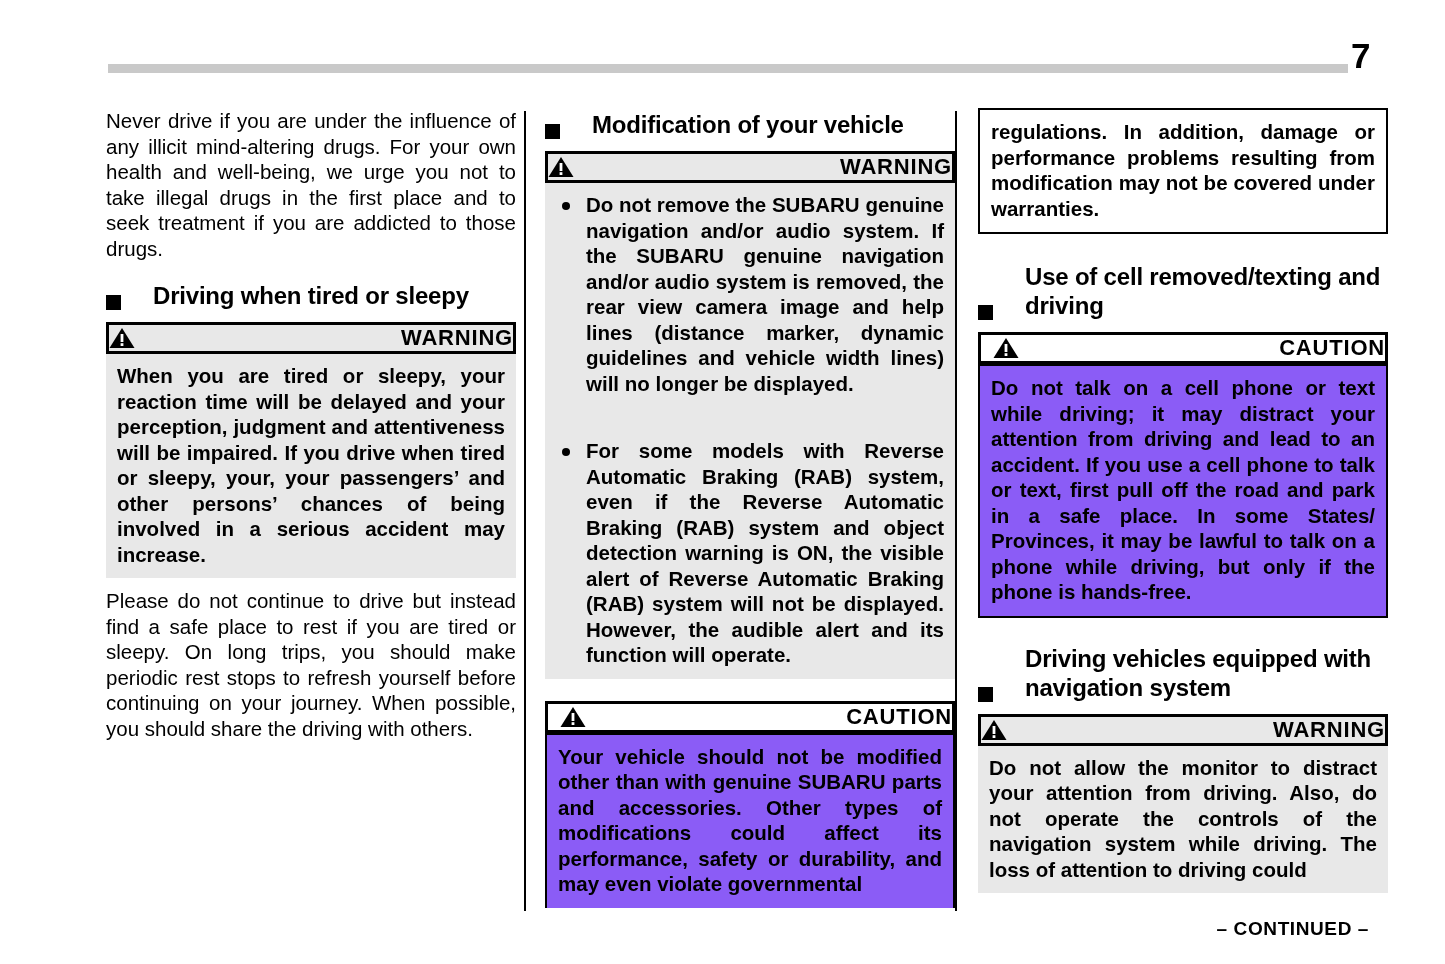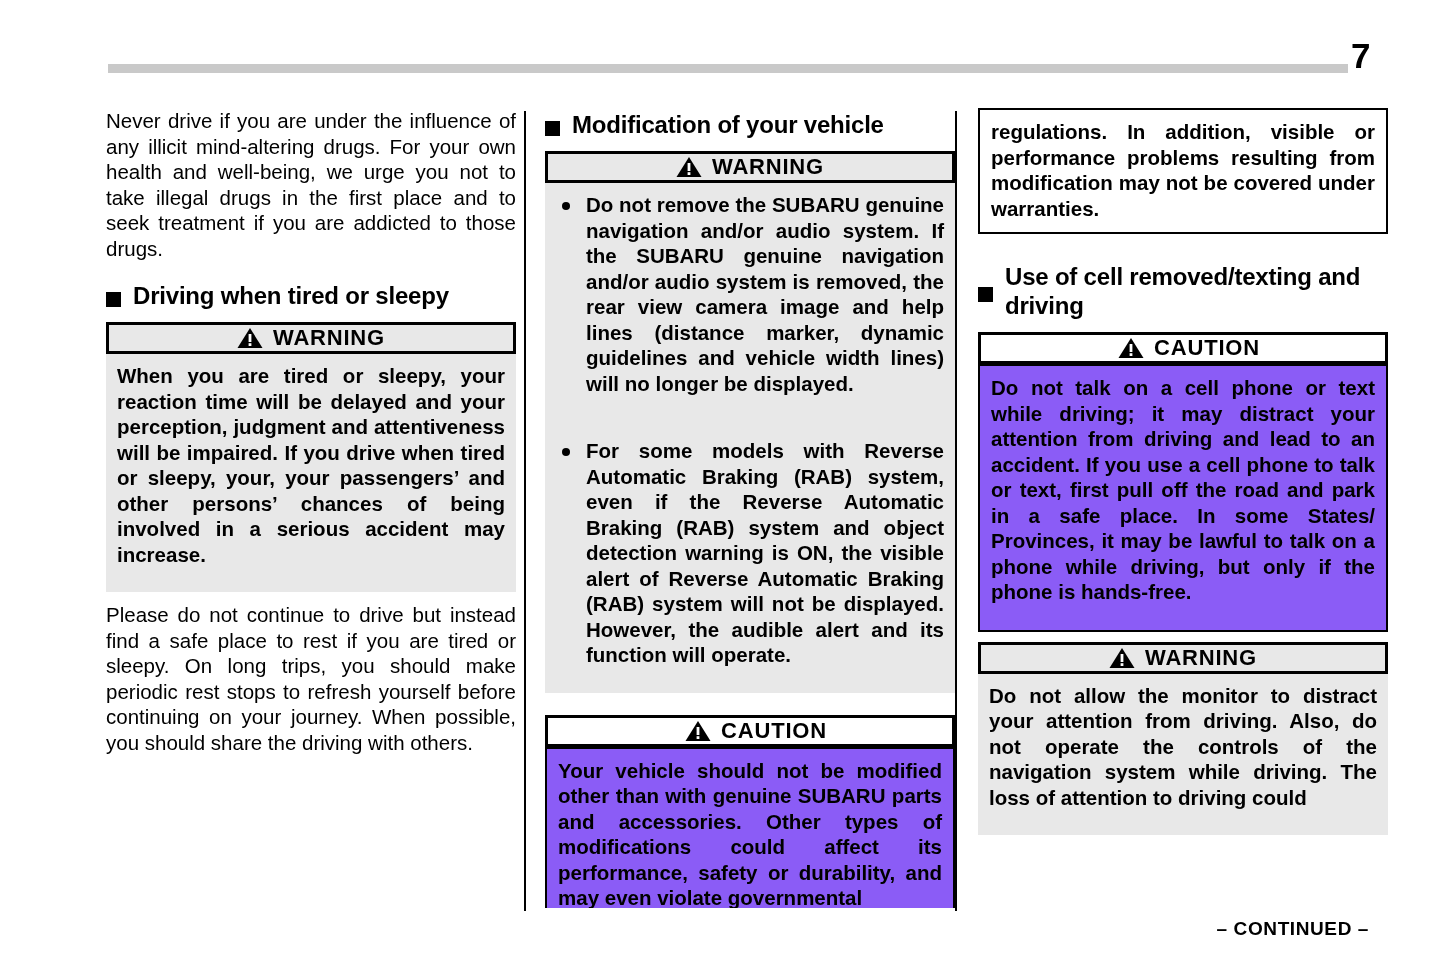--- a/index.html
+++ b/index.html
@@ -77,22 +77,23 @@
     line-height: 25.5px;
     text-align: justify;
     -webkit-hyphens: none;
     hyphens: none;
   }
   p.body-text.last { margin-bottom: 0; }
 
   
   .section-heading {
     display: flex;
-    align-items: center;
+    align-items: flex-end;
     margin: 20px 0 12px 0;
+    gap: 20px;
   }
   .section-heading.first { margin-top: 2px; }
   .sq {
     flex: 0 0 auto;
     width: 15px;
     height: 15px;
     background: #000;
     margin-top: 7px;
     margin-right: 12px;
   }
@@ -105,41 +106,41 @@
 
   
   .alert { margin: 0 0 10px 0; }
 
   .alert-header {
     border: 3px solid #000;
     background: #e8e8e8;
     height: 32px;
     display: flex;
     align-items: center;
-    justify-content: center;
+    justify-content: space-between;
     box-sizing: border-box;
   }
   .alert-header.white { background: #ffffff; padding-left: 12px; }
 
   .tri-icon {
     width: 26px;
     height: 22px;
     margin-right: 10px;
     display: block;
   }
   .alert-title {
     font-size: 22px;
     font-weight: bold;
     letter-spacing: 0.8px;
     line-height: 1;
   }
 
   .alert-body {
     box-sizing: border-box;
-    padding: 9px 11px 25px 11px;
+    padding: 9px 11px 11px 11px;
     font-size: 20.5px;
     line-height: 25.5px;
     font-weight: bold;
     text-align: justify;
   }
   .alert-body.shaded {
     background: #e8e8e8;
     border: none;
   }
   .alert-body.outlined {
@@ -277,21 +278,21 @@
       </div>
       <div class="alert-body outlined">
         <p>Your vehicle should not be modified other than with genuine SUBARU parts and accessories. Other types of modifications could affect its performance, safety or durability, and may even violate governmental</p>
       </div>
     </div>
   </div>
 
   <div class="col col-3">
 
     <div class="cont-box">
-      <p>regulations. In addition, visible or performance problems resulting from modification may not be covered under warranties.</p>
+      <p>regulations. In addition, damage or performance problems resulting from modification may not be covered under warranties.</p>
     </div>
 
     <div class="section-heading" style="margin-top:28px;">
       <span class="sq"></span>
       <span class="section-heading-text">Use of cell removed/texting and driving</span>
     </div>
 
     <div class="alert">
       <div class="alert-header white">
         <svg class="tri-icon" viewBox="0 0 26 22">
@@ -299,20 +300,24 @@
           <rect x="11.6" y="7" width="2.8" height="8" fill="#fff"></rect>
           <rect x="11.6" y="16.2" width="2.8" height="2.8" fill="#fff"></rect>
         </svg>
         <span class="alert-title">CAUTION</span>
       </div>
       <div class="alert-body outlined">
         <p>Do not talk on a cell phone or text while driving; it may distract your attention from driving and lead to an accident. If you use a cell phone to talk or text, first pull off the road and park in a safe place. In some States/ Provinces, it may be lawful to talk on a phone while driving, but only if the phone is hands-free.</p>
       </div>
     </div>
 
+    <div class="section-heading" style="margin-top:26px;">
+      <span class="sq"></span>
+      <span class="section-heading-text">Driving vehicles equipped with navigation system</span>
+    </div>
 
     <div class="alert">
       <div class="alert-header">
         <svg class="tri-icon" viewBox="0 0 26 22">
           <polygon points="13,1 25.5,21 0.5,21" fill="#000"></polygon>
           <rect x="11.6" y="7" width="2.8" height="8" fill="#fff"></rect>
           <rect x="11.6" y="16.2" width="2.8" height="2.8" fill="#fff"></rect>
         </svg>
         <span class="alert-title">WARNING</span>
       </div>

